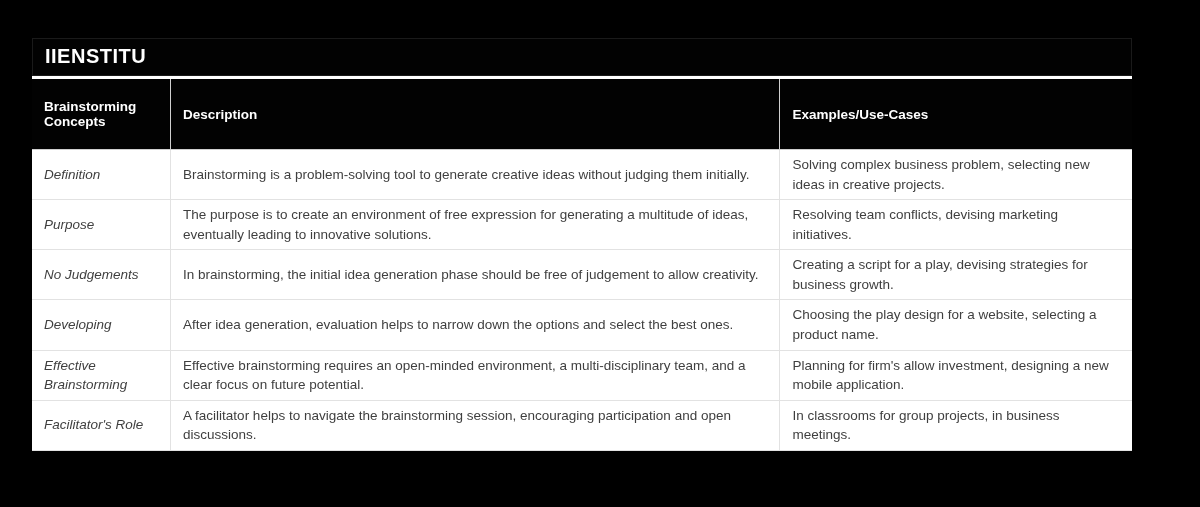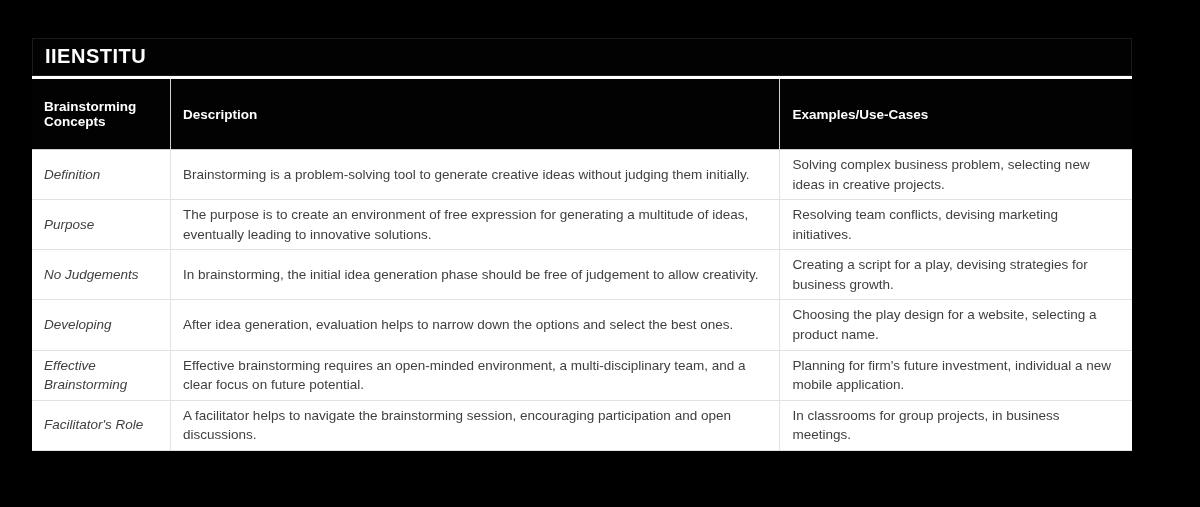--- a/index.html
+++ b/index.html
@@ -103,21 +103,21 @@
             <td class="col-examples">Creating a script for a play, devising strategies for business growth.</td>
           </tr>
           <tr>
             <td class="col-concept">Developing</td>
             <td class="col-desc">After idea generation, evaluation helps to narrow down the options and select the best ones.</td>
             <td class="col-examples">Choosing the play design for a website, selecting a product name.</td>
           </tr>
           <tr>
             <td class="col-concept">Effective Brainstorming</td>
             <td class="col-desc">Effective brainstorming requires an open-minded environment, a multi-disciplinary team, and a clear focus on future potential.</td>
-            <td class="col-examples">Planning for firm's future investment, individual a new mobile application.</td>
+            <td class="col-examples">Planning for firm's allow investment, designing a new mobile application.</td>
           </tr>
           <tr>
             <td class="col-concept">Facilitator's Role</td>
             <td class="col-desc">A facilitator helps to navigate the brainstorming session, encouraging participation and open discussions.</td>
             <td class="col-examples">In classrooms for group projects, in business meetings.</td>
           </tr>
         </tbody>
     </table>
 
   </div>

